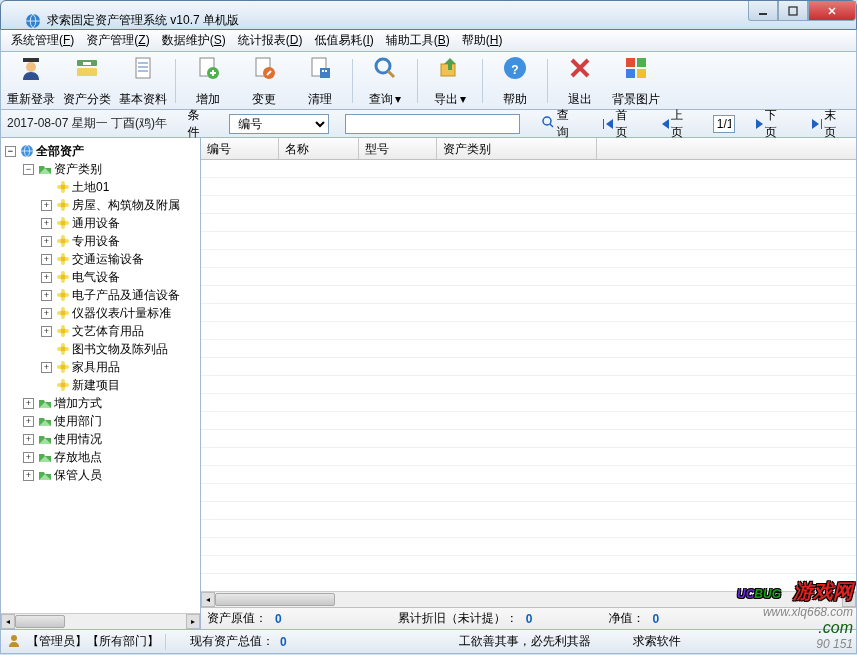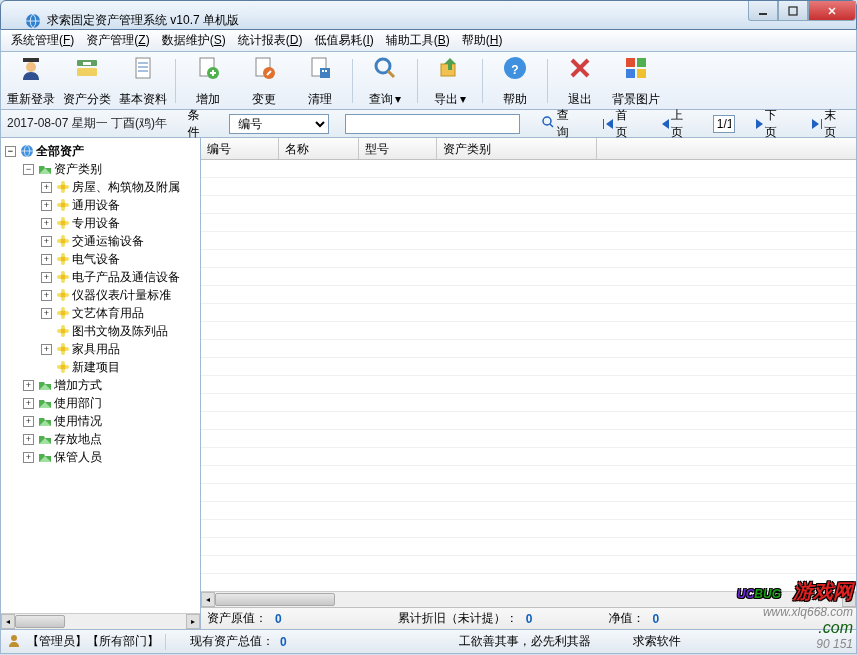--- a/index.html
+++ b/index.html
@@ -372,20 +372,35 @@
                   <span class="expander">−</span>
                   <span class="ticn">
                     <svg width="14" height="14" viewBox="0 0 14 14">
                       <path d="M1 4h5l1 2h6v6H1z" fill="#50b050"></path>
                       <path d="M7 6l-6 6h12z" fill="#a0e0a0"></path>
                     </svg>
                   </span>
                   <span>资产类别</span>
                 </div>
                 <ul>
+                  <li>
+                    <div class="node">
+                      <span class="expander none"></span>
+                      <span class="ticn">
+                        <svg width="14" height="14" viewBox="0 0 14 14">
+                          <circle cx="7" cy="7" r="3" fill="#f0c020"></circle>
+                          <circle cx="7" cy="3" r="2" fill="#f0e060"></circle>
+                          <circle cx="7" cy="11" r="2" fill="#f0e060"></circle>
+                          <circle cx="3" cy="7" r="2" fill="#f0e060"></circle>
+                          <circle cx="11" cy="7" r="2" fill="#f0e060"></circle>
+                        </svg>
+                      </span>
+                      <span>土地01</span>
+                    </div>
+                  </li>
                   <li>
                     <div class="node">
                       <span class="expander">+</span>
                       <span class="ticn">
                         <svg width="14" height="14" viewBox="0 0 14 14">
                           <circle cx="7" cy="7" r="3" fill="#f0c020"></circle>
                           <circle cx="7" cy="3" r="2" fill="#f0e060"></circle>
                           <circle cx="7" cy="11" r="2" fill="#f0e060"></circle>
                           <circle cx="3" cy="7" r="2" fill="#f0e060"></circle>
                           <circle cx="11" cy="7" r="2" fill="#f0e060"></circle>

